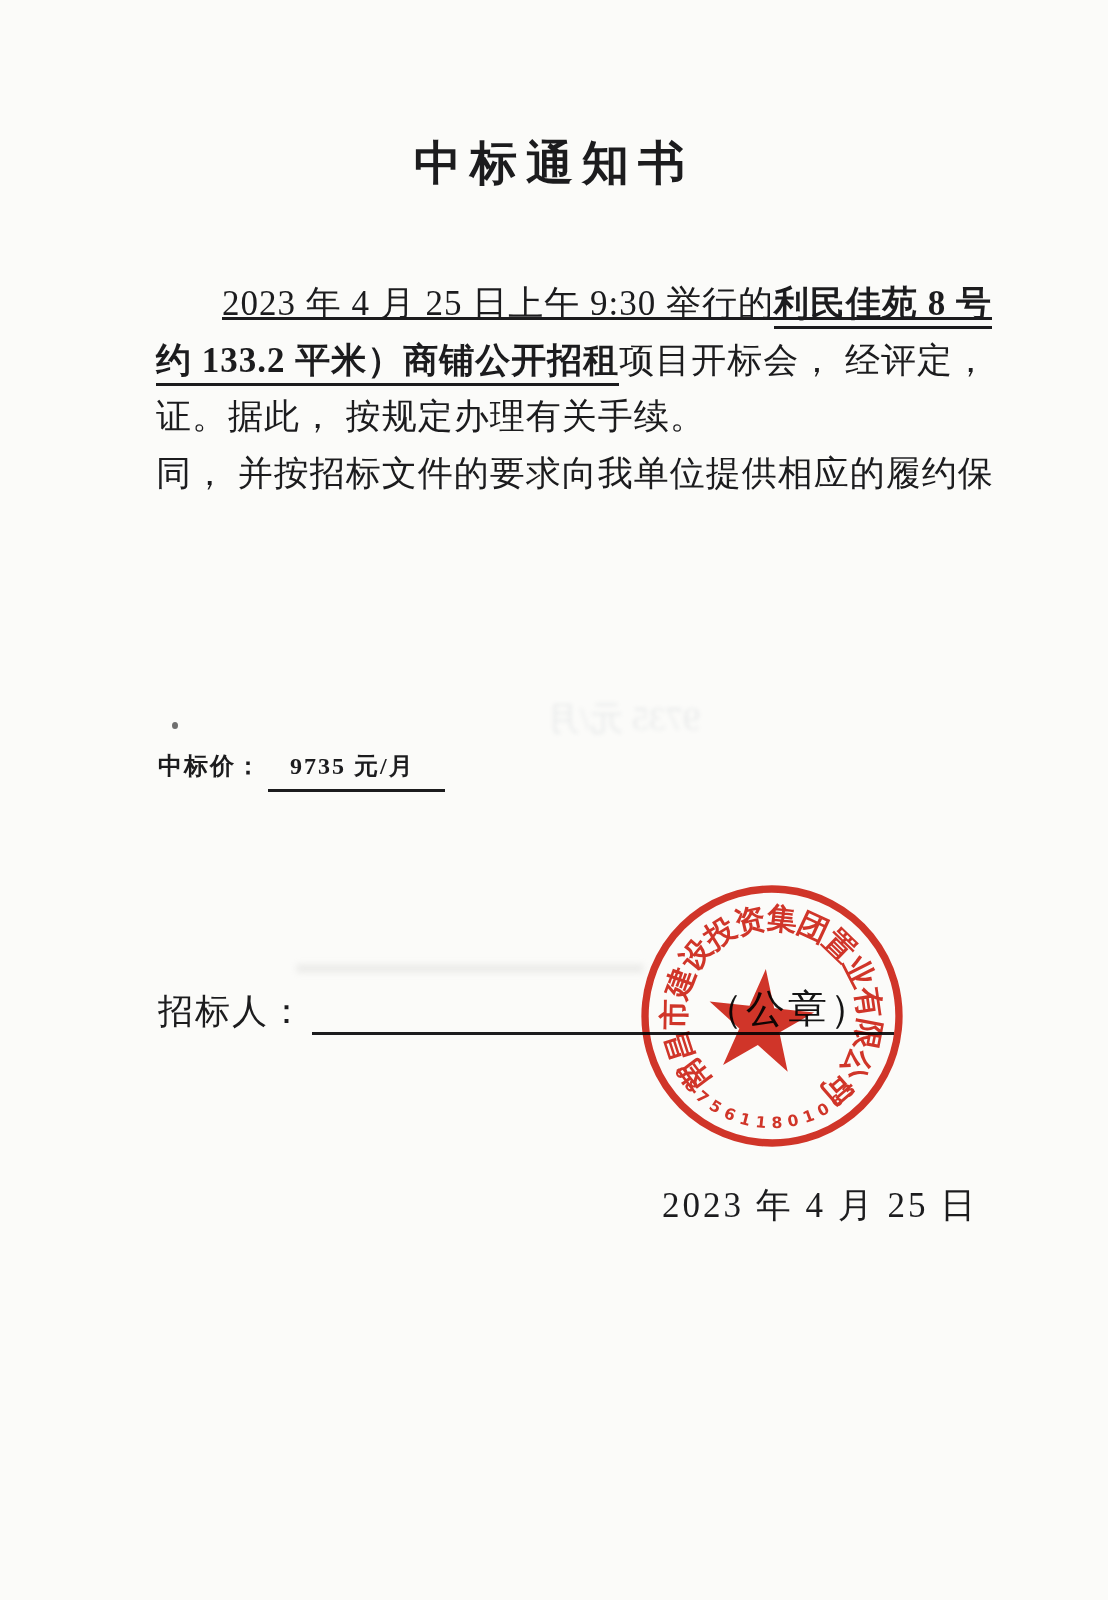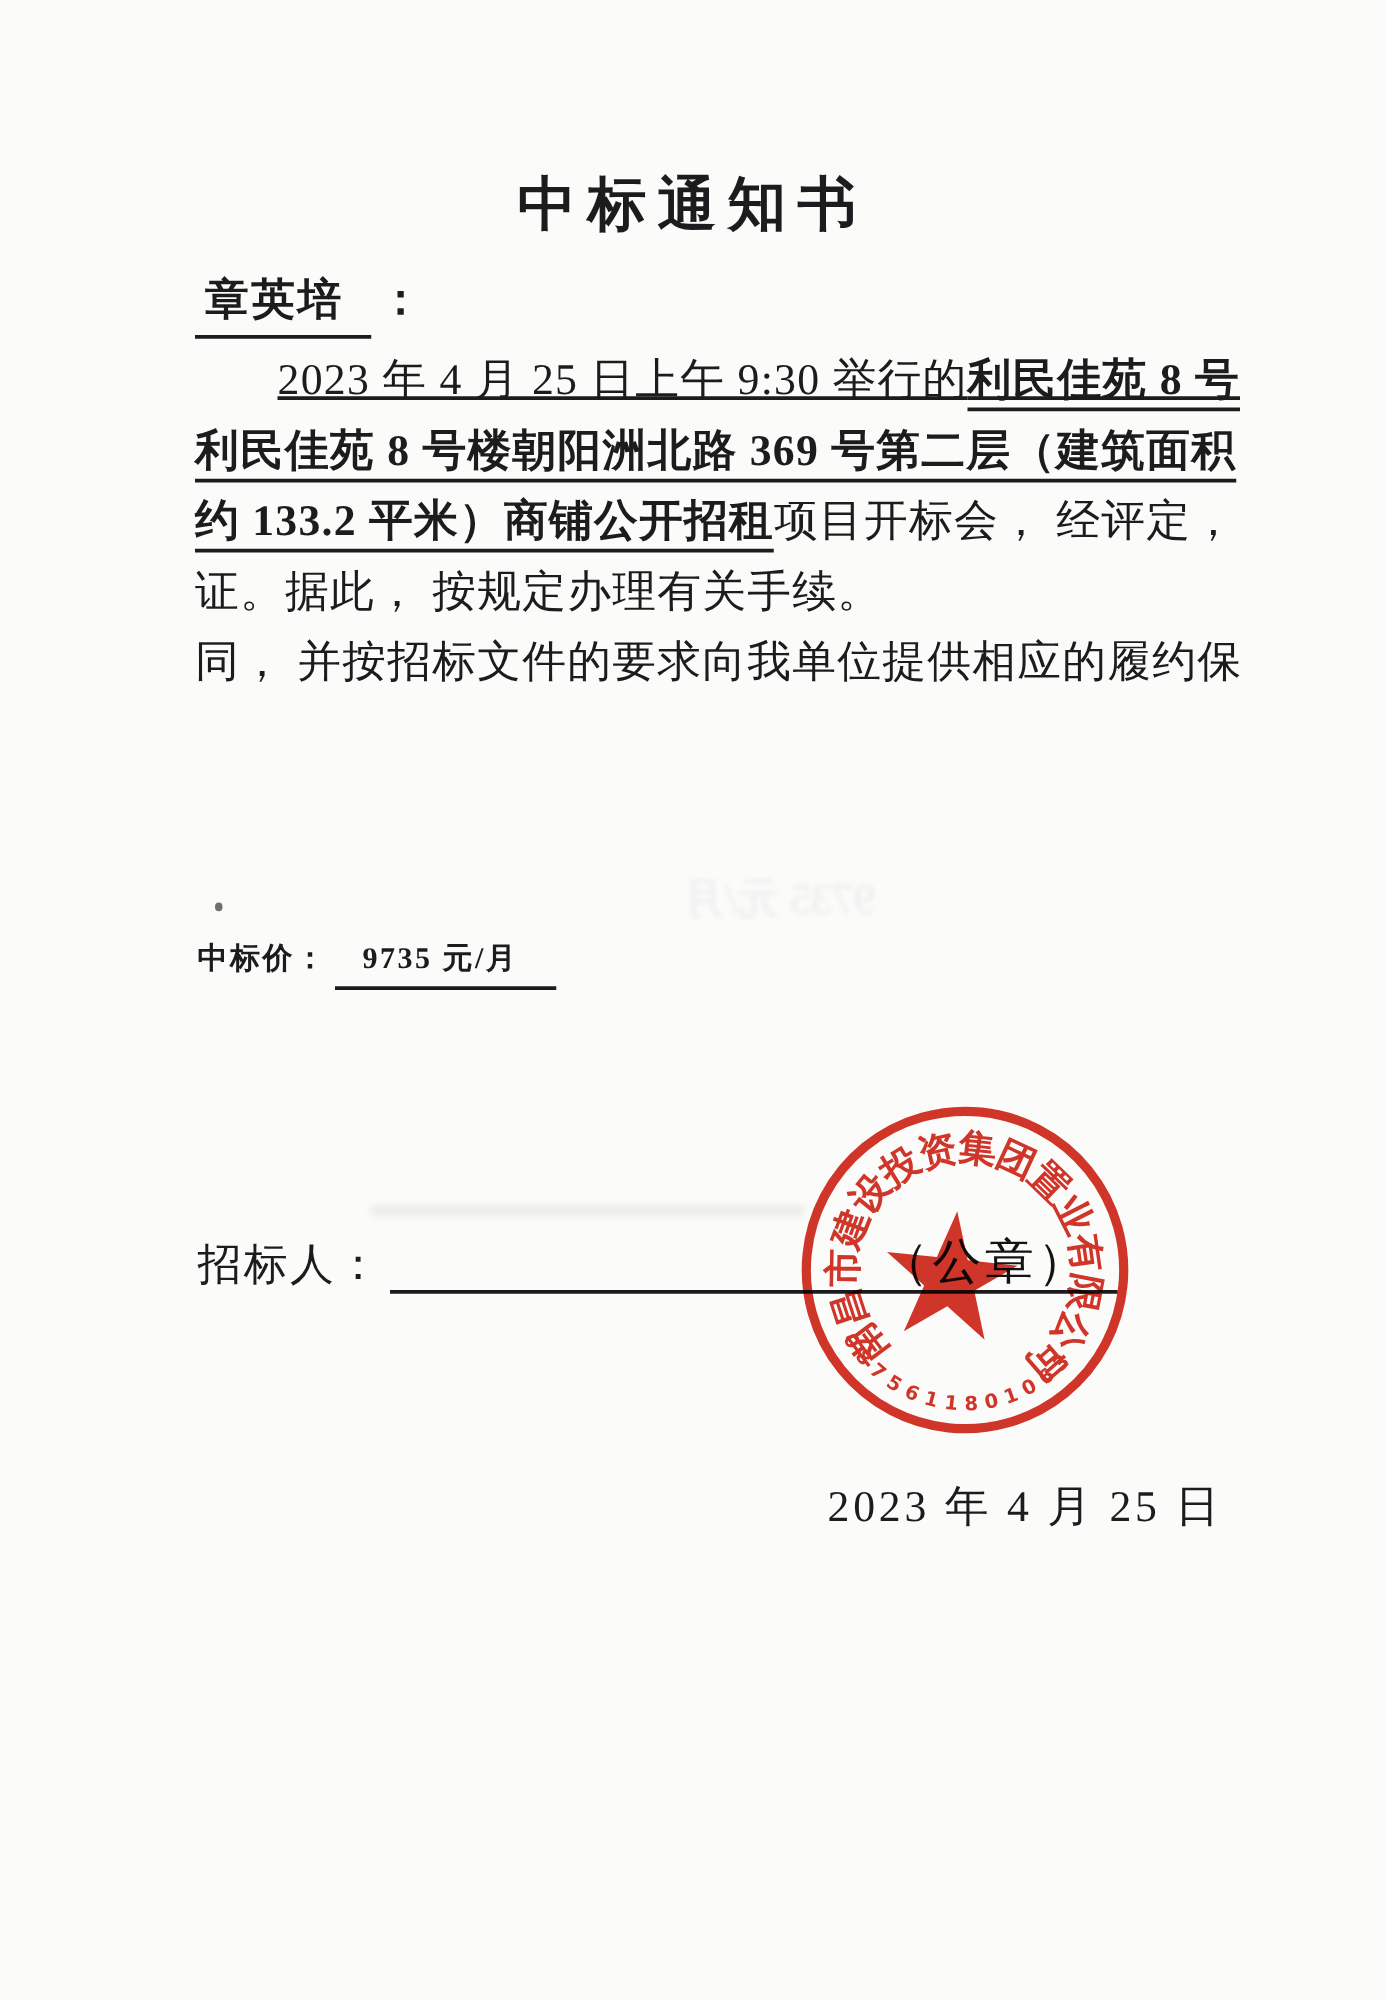--- a/index.html
+++ b/index.html
@@ -76,30 +76,24 @@
     background:#4c4c4c; border-radius:50%; opacity:.8;
   }
 </style>
 </head>
 <body>
 
 <div class="page">
 
   <h1 class="doc-title">中标通知书</h1>
 
-  <div class="recipient-line">
-    <span class="recipient-name">章英培</span><span class="recipient-colon">：</span>
-  </div>
 
   <div class="body-block">
     <div class="body-line indent">
       <span class="seg-normal">2023 年 4 月 25 日上午 9:30 举行的</span><span class="seg-bold-u">利民佳苑 8 号</span>
-    </div>
-    <div class="body-line">
-      <span class="seg-bold-u">利民佳苑 8 号楼朝阳洲北路 369 号第二层（建筑面积</span>
     </div>
     <div class="body-line">
       <span class="seg-bold-u">约 133.2 平米）商铺公开招租</span><span class="seg-normal">项目开标会， 经评定，</span>
     </div>
     <div class="body-line">
       <span class="seg-normal">证。据此， 按规定办理有关手续。</span>
     </div>
     <div class="body-line">
       <span class="seg-normal">同， 并按招标文件的要求向我单位提供相应的履约保</span>
     </div>

